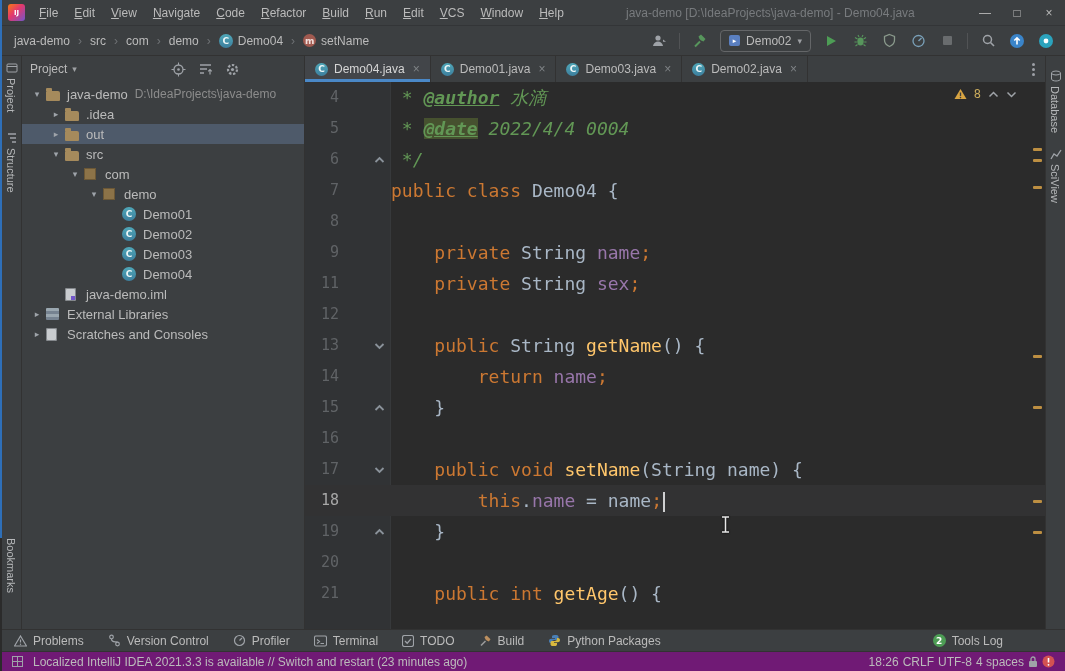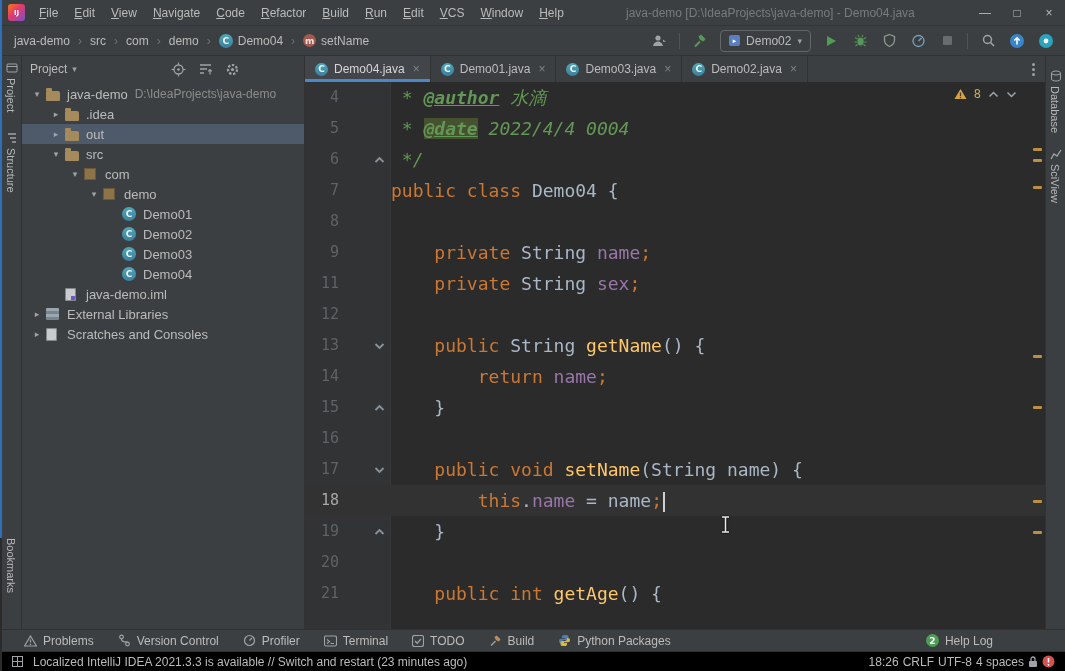--- a/index.html
+++ b/index.html
@@ -84,28 +84,28 @@
   .tk-t,.tk-th { color:#629755; font-style:italic; font-weight:bold; text-decoration:underline; }
   .tk-th { background:#46512f; }
   .caret { display:inline-block; width:2px; height:20px; background:#cfd0d1; vertical-align:middle; margin-left:1px; }
 
   .warn-widget { position:absolute; top:5px; right:28px; display:flex; align-items:center; gap:7px; font-size:12px; color:#c9ab5c; }
   .error-stripe { position:absolute; top:0; right:0; bottom:0; width:14px; }
   .stripe-mark { position:absolute; right:3px; width:9px; height:3px; background:#bd8f42; border-radius:1px; }
   .mouse-cursor { position:absolute; left:415px; top:433px; filter:drop-shadow(0 0 1px #000); }
 
   
-  .toolbar-bottom { height:22px; background:#3c3f41; border-top:1px solid #323232; display:flex; align-items:center; padding:0 22px; gap:24px; font-size:12px; color:#bbbbbb; flex:none; }
+  .toolbar-bottom { height:22px; background:#3c3f41; border-top:1px solid #323232; display:flex; align-items:center; padding:0 12px; gap:24px; font-size:12px; color:#bbbbbb; flex:none; }
   .btool { display:flex; align-items:center; gap:6px; }
   .bicon { display:flex; align-items:center; }
   .event-log { margin-left:auto; display:flex; align-items:center; gap:6px; margin-right:50px; }
   .badge { width:13px; height:13px; border-radius:50%; background:#4d9d55; color:#fff; font:bold 9px "DejaVu Sans",sans-serif; display:flex; align-items:center; justify-content:center; }
 
   
-  .statusbar { height:20px; background:#000000; border-top:1px solid #323232; display:flex; align-items:center; padding:0 10px; font-size:12px; color:#bbbbbb; gap:10px; flex:none; }
+  .statusbar { height:20px; background:#701a75; border-top:1px solid #323232; display:flex; align-items:center; padding:0 10px; font-size:12px; color:#bbbbbb; gap:10px; flex:none; }
   .status-msg { white-space:nowrap; overflow:hidden; }
   .status-right { margin-left:auto; display:flex; align-items:center; gap:4px; }
 </style>
 </head>
 <body>
 
 <div class="app">
 
   <div class="titlebar">
     <span class="logo">IJ</span>
@@ -527,21 +527,21 @@
             <svg width="13" height="13" viewBox="0 0 13 13">
               <path d="M6.5 1C4.5 1 4 1.8 4 2.8 V4 h3 v.7 H3.2 C2 4.7 1 5.4 1 6.9 s1 2.2 2.2 2.2 H4 V7.9 c0-1.2 1-1.9 2.2-1.9 h2.6 c1 0 1.7-.7 1.7-1.7 V2.8 C10.5 1.8 9.5 1 8.5 1z" fill="#4a7fb5"></path>
               <path d="M6.5 12 c2 0 2.5-.8 2.5-1.8 V9 h-3 v-.7 h3.8 c1.2 0 2.2-.7 2.2-2.2 S11 3.9 9.8 3.9 H9 v1.2 c0 1.2-1 1.9-2.2 1.9 H4.2 c-1 0-1.7.7-1.7 1.7 v1.5 C2.5 11.2 3.5 12 4.5 12z" fill="#d8b83e"></path>
             </svg>
           </span>
           <span>Python Packages</span>
         </div>
       </span>
     <span class="event-log">
       <span class="badge">2</span>
-      <span>Help Log</span>
+      <span>Tools Log</span>
     </span>
   </div>
 
   <div class="statusbar">
     <svg width="11" height="11">
         <rect x="0.5" y="0.5" width="10" height="10" fill="none" stroke="#9fa3a8"></rect>
         <path d="M0.5 5.5 H10.5 M5.5 0.5 V10.5" stroke="#9fa3a8"></path>
       </svg>
     <span class="status-msg">Localized IntelliJ IDEA 2021.3.3 is available // Switch and restart (23 minutes ago)</span>
     <span class="status-right">

